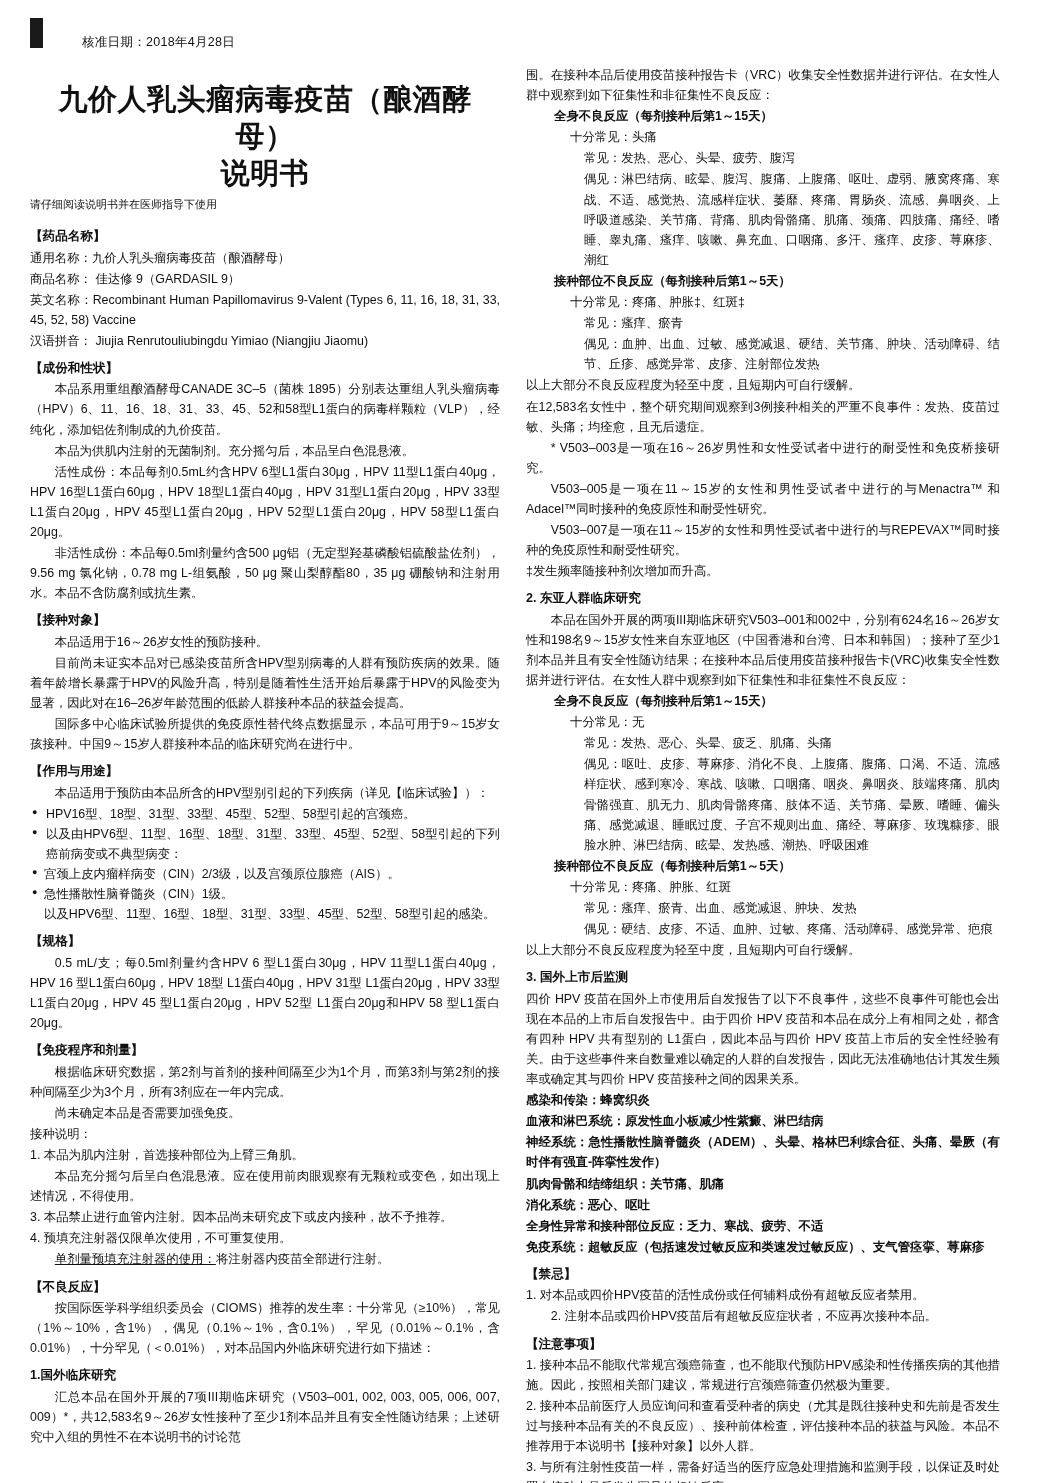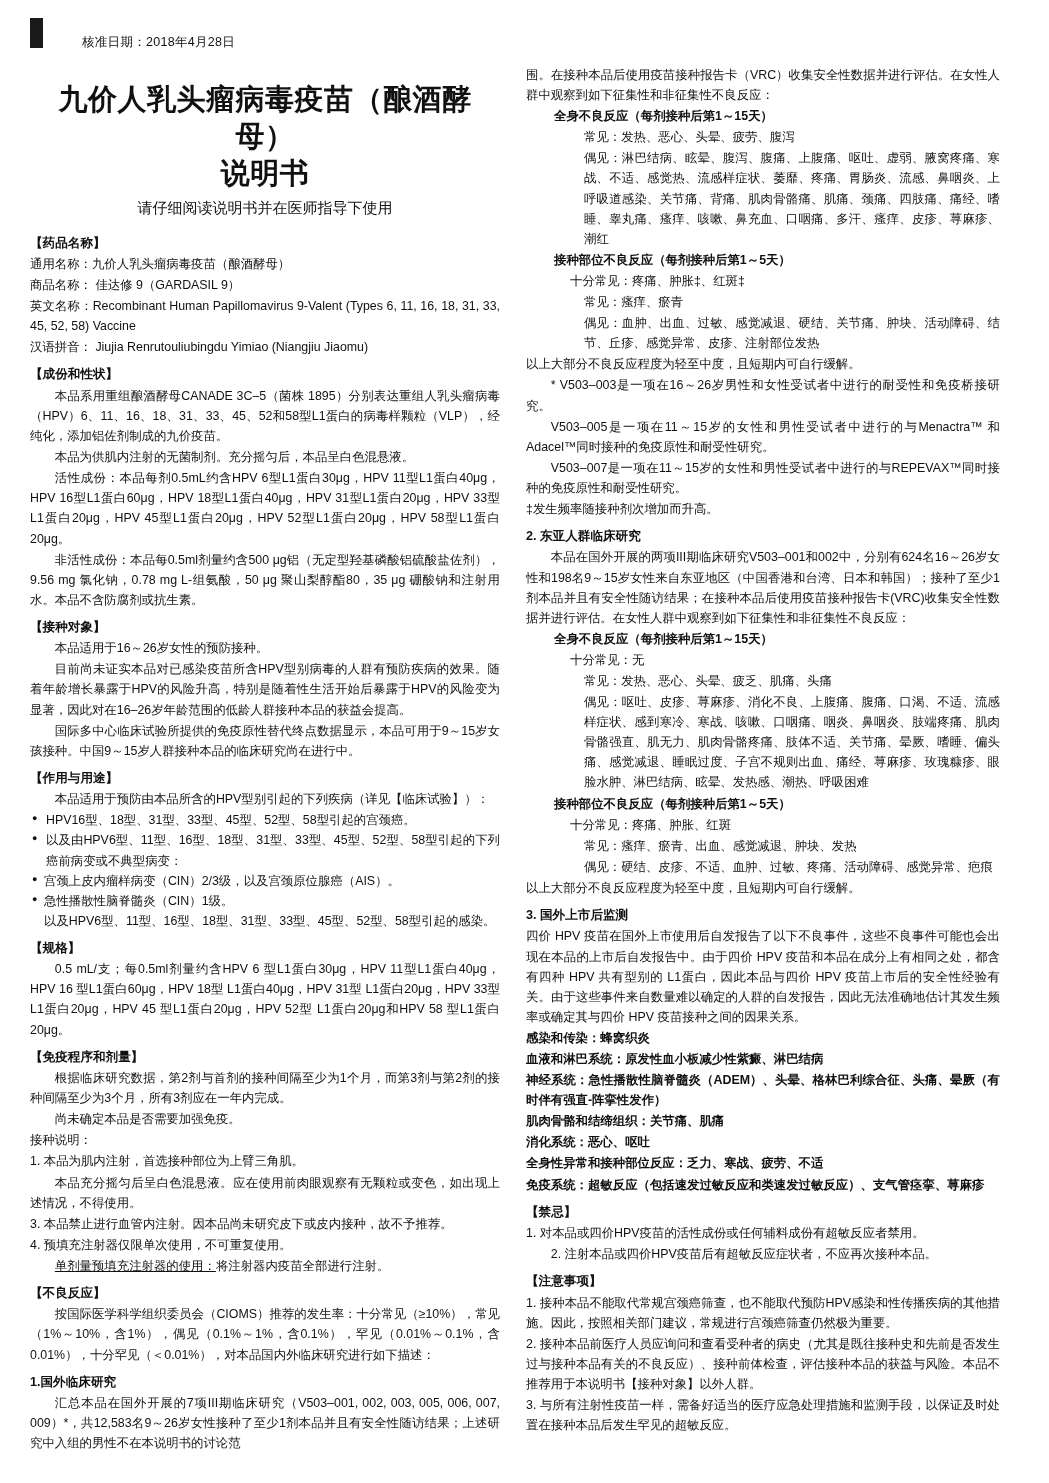--- a/index.html
+++ b/index.html
@@ -42,22 +42,21 @@
   .col.right{width:474px;}
   h1.doc-title{
     font-size:29px;
     line-height:1.28;
     font-weight:bold;
     text-align:center;
     margin:16px 0 2px 0;
     letter-spacing:.5px;
   }
   .subtitle{
-    text-align:center;
-    font-size:15px;
+    font-size:11px;
     margin:4px 0 12px 0;
   }
   .sec-head{
     font-weight:bold;
     margin:7px 0 1px 0;
     font-size:12.6px;
   }
   .sec-head.plain{font-weight:bold;}
   p{margin:0 0 1px 0;}
   .ind0{text-indent:0;}
@@ -143,39 +142,43 @@
       <p class="sec-head plain">1.国外临床研究</p>
       <p class="ind2">汇总本品在国外开展的7项III期临床研究（V503–001, 002, 003, 005, 006, 007, 009）*，共12,583名9～26岁女性接种了至少1剂本品并且有安全性随访结果；上述研究中入组的男性不在本说明书的讨论范</p>
 
     </div>
 
     <div class="col right">
 
       <p class="ind0">围。在接种本品后使用疫苗接种报告卡（VRC）收集安全性数据并进行评估。在女性人群中观察到如下征集性和非征集性不良反应：</p>
 
       <p class="blk-ind1 lbl-bold">全身不良反应（每剂接种后第1～15天）</p>
+      <p class="blk-ind2">
+        <span>十分常见：</span><span>头痛</span>
+      </p>
       <p class="blk-ind3">
         <span>常见：</span><span>发热、恶心、头晕、疲劳、腹泻</span>
       </p>
       <p class="blk-ind3">
         <span>偶见：</span><span>淋巴结病、眩晕、腹泻、腹痛、上腹痛、呕吐、虚弱、腋窝疼痛、寒战、不适、感觉热、流感样症状、萎靡、疼痛、胃肠炎、流感、鼻咽炎、上呼吸道感染、关节痛、背痛、肌肉骨骼痛、肌痛、颈痛、四肢痛、痛经、嗜睡、睾丸痛、瘙痒、咳嗽、鼻充血、口咽痛、多汗、瘙痒、皮疹、荨麻疹、潮红</span>
       </p>
 
       <p class="blk-ind1 lbl-bold">接种部位不良反应（每剂接种后第1～5天）</p>
       <p class="blk-ind2">
         <span>十分常见：</span><span>疼痛、肿胀‡、红斑‡</span>
       </p>
       <p class="blk-ind3">
         <span>常见：</span><span>瘙痒、瘀青</span>
       </p>
       <p class="blk-ind3">
         <span>偶见：</span><span>血肿、出血、过敏、感觉减退、硬结、关节痛、肿块、活动障碍、结节、丘疹、感觉异常、皮疹、注射部位发热</span>
       </p>
 
       <p class="ind0">以上大部分不良反应程度为轻至中度，且短期内可自行缓解。</p>
+      <p class="ind0">在12,583名女性中，整个研究期间观察到3例接种相关的严重不良事件：发热、疫苗过敏、头痛；均痊愈，且无后遗症。</p>
       <p class="ind2">* V503–003是一项在16～26岁男性和女性受试者中进行的耐受性和免疫桥接研究。</p>
       <p class="ind2">V503–005是一项在11～15岁的女性和男性受试者中进行的与Menactra™ 和 Adacel™同时接种的免疫原性和耐受性研究。</p>
       <p class="ind2">V503–007是一项在11～15岁的女性和男性受试者中进行的与REPEVAX™同时接种的免疫原性和耐受性研究。</p>
       <p class="ind0">‡发生频率随接种剂次增加而升高。</p>
 
       <p class="sec-head">2. 东亚人群临床研究</p>
       <p class="ind2">本品在国外开展的两项III期临床研究V503–001和002中，分别有624名16～26岁女性和198名9～15岁女性来自东亚地区（中国香港和台湾、日本和韩国）；接种了至少1剂本品并且有安全性随访结果；在接种本品后使用疫苗接种报告卡(VRC)收集安全性数据并进行评估。在女性人群中观察到如下征集性和非征集性不良反应：</p>
 
       <p class="blk-ind1 lbl-bold">全身不良反应（每剂接种后第1～15天）</p>
       <p class="blk-ind2">

